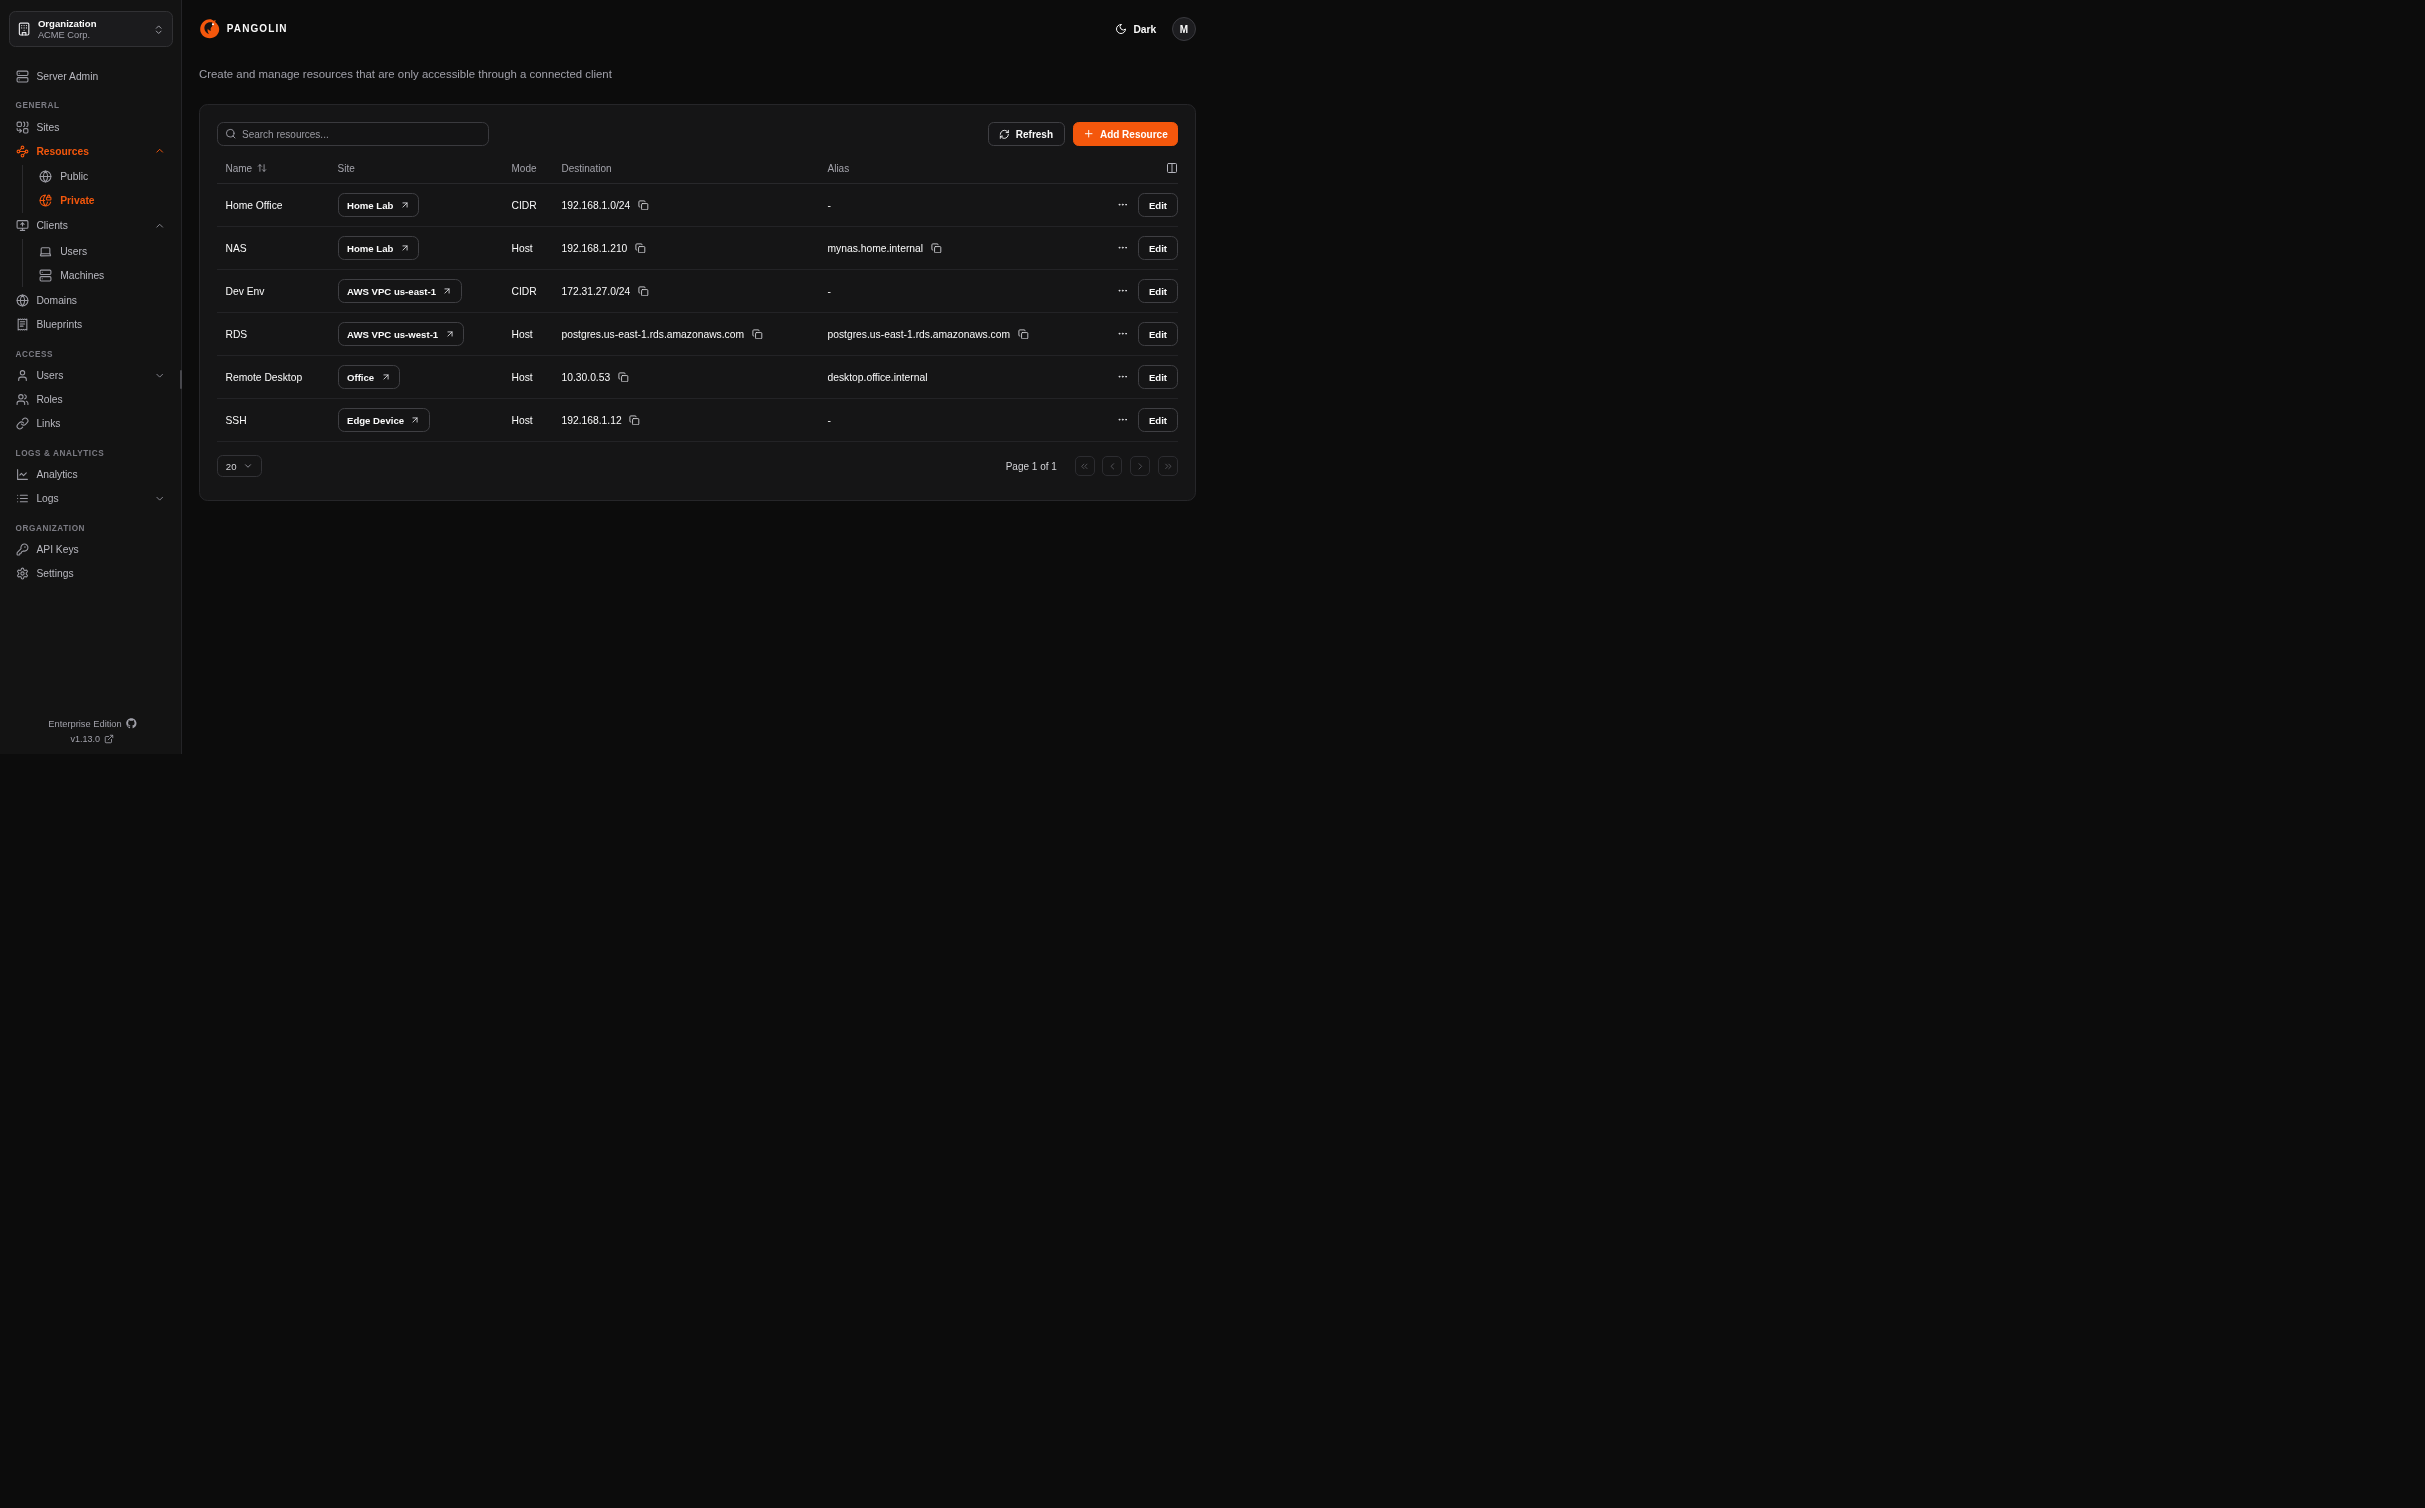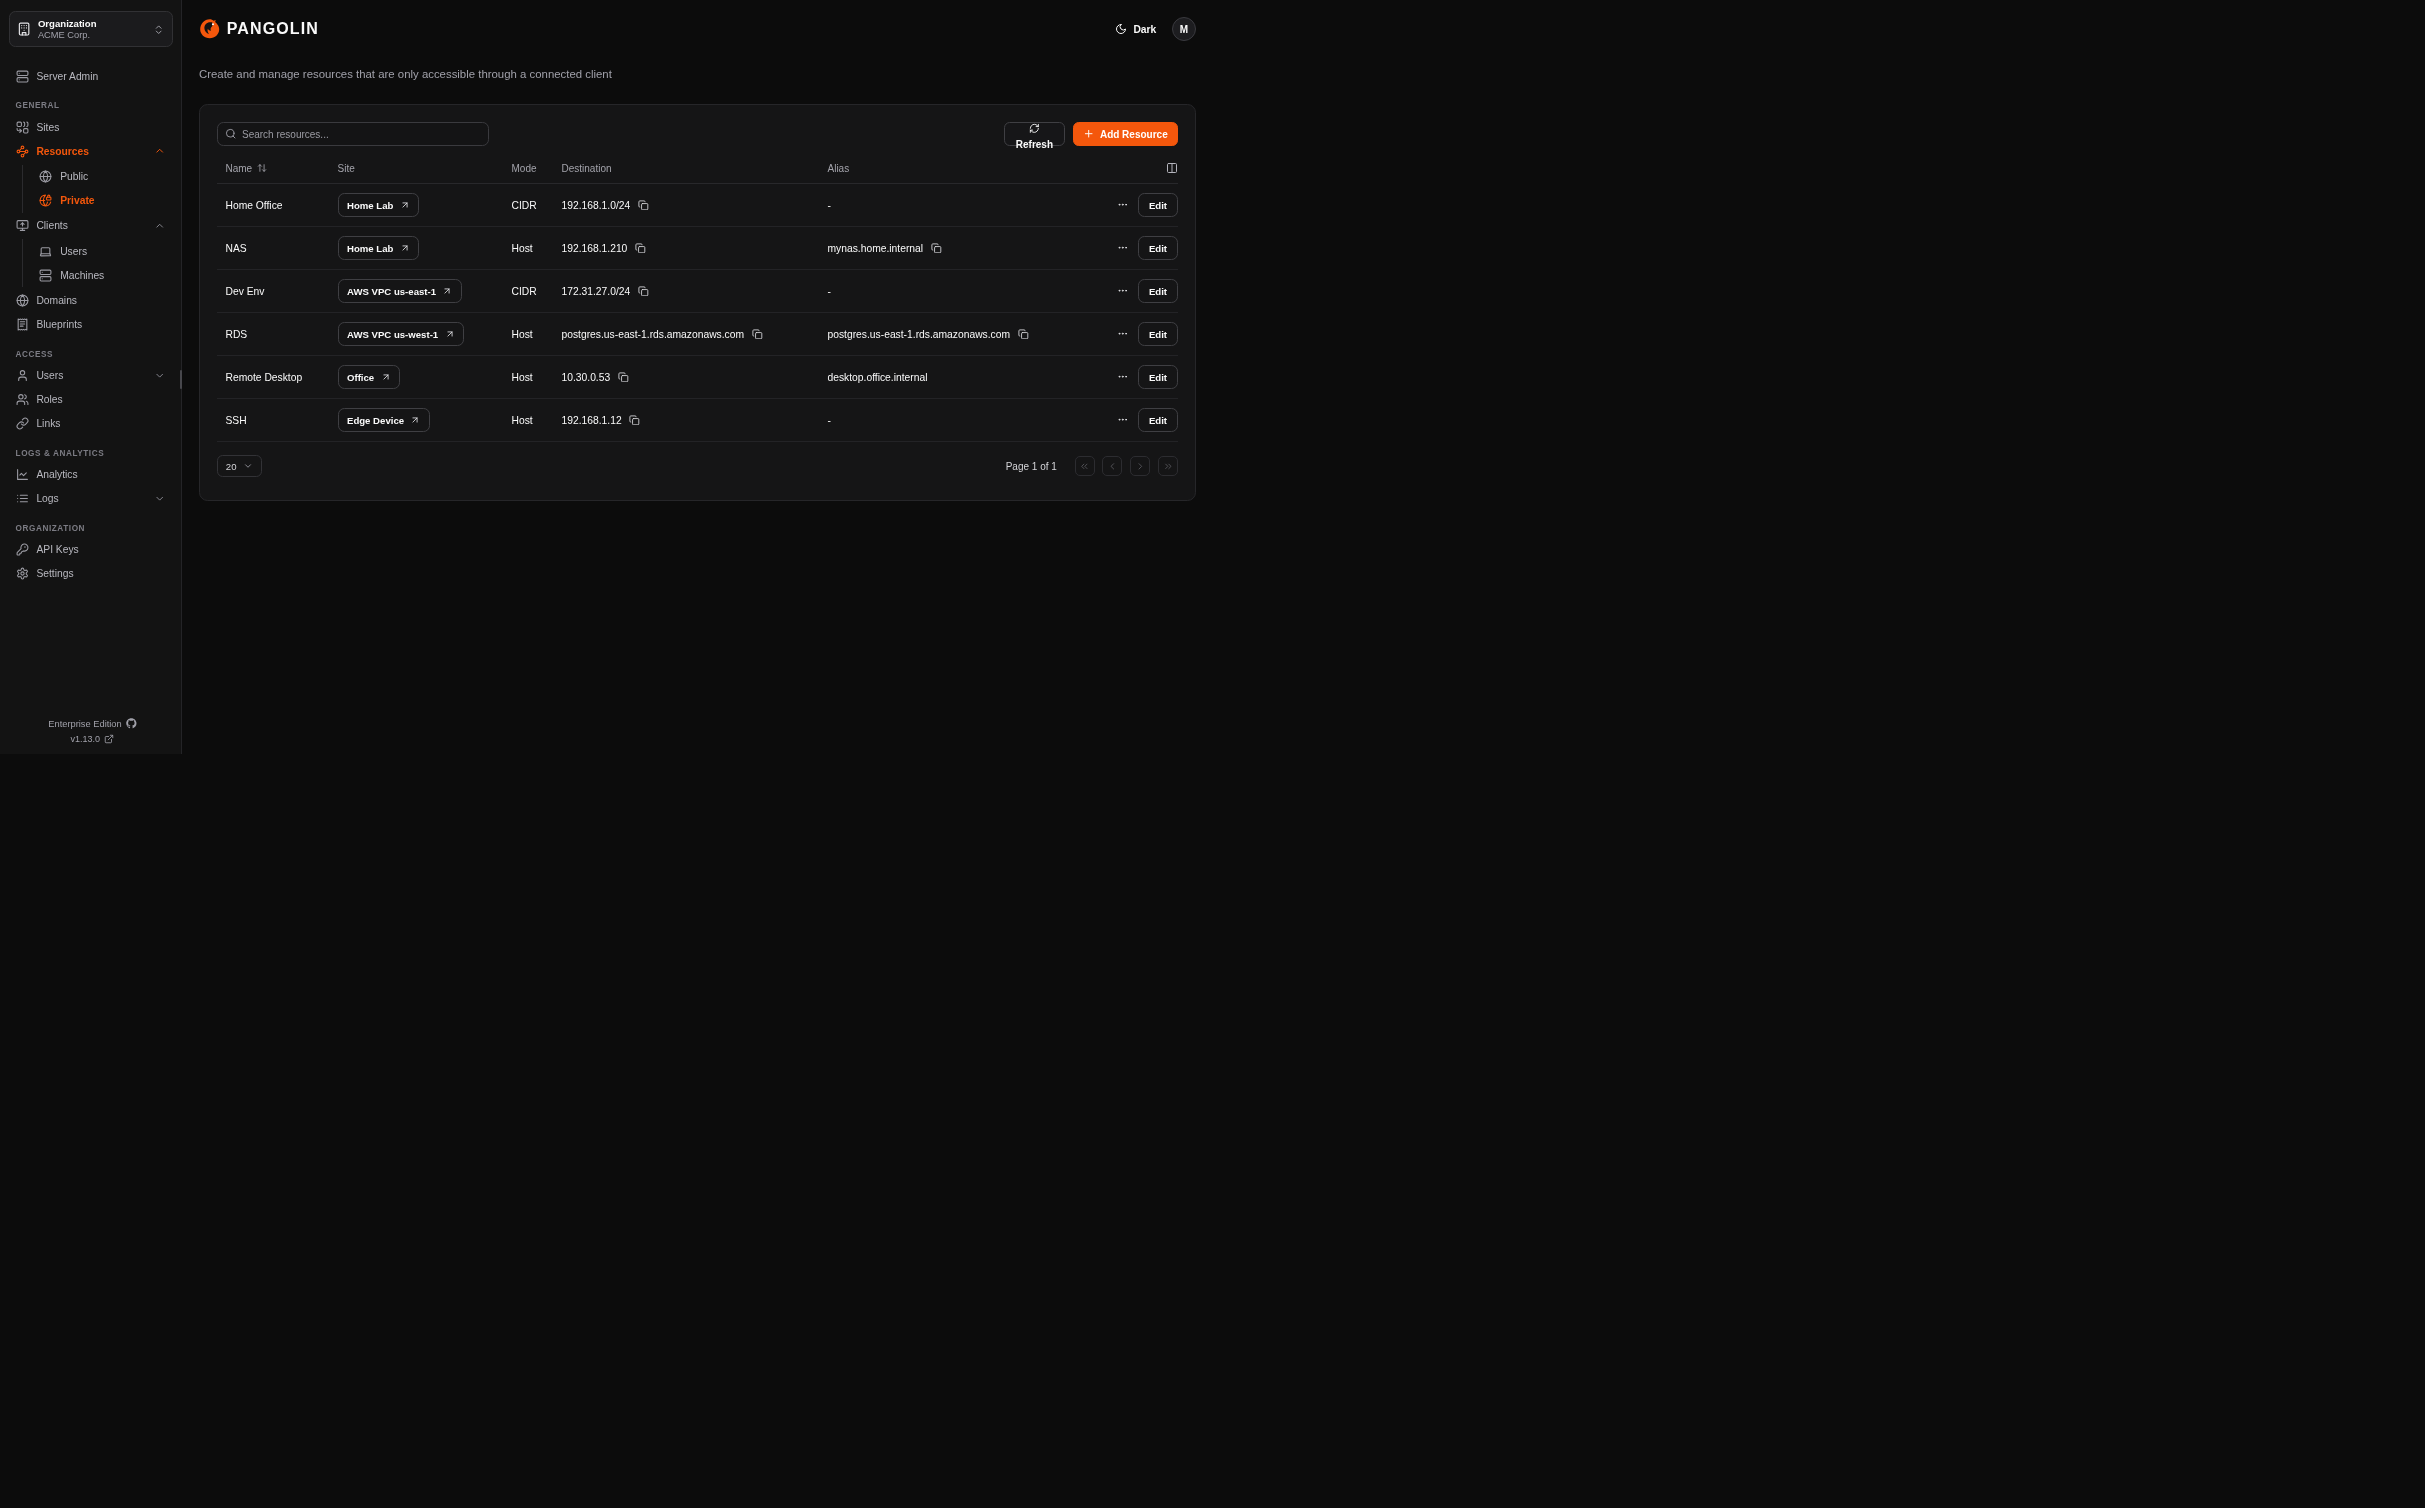--- a/index.html
+++ b/index.html
@@ -44,21 +44,21 @@
   .sub-list { margin:1.4px 0 1.4px 13.5px; border-left:0.7px solid #2b2b2e; padding-left:9.3px; }
   .side-scroll-thumb { position:absolute; right:-0.7px; top:370px; width:2.1px; height:18.5px; background:#47474c; border-radius:1.4px; }
   .side-footer { position:absolute; left:4px; right:0; bottom:10px; text-align:center; color:#a1a1aa; }
   .side-footer .line1 { font-size:9.3px; display:flex; align-items:center; justify-content:center; gap:4.3px; }
   .side-footer .line2 { font-size:9px; margin-top:5px; display:flex; align-items:center; justify-content:center; gap:4.3px; cursor:pointer; }
 
   
   .main { flex:1; padding:17px; position:relative; min-width:0; }
   .topbar { display:flex; align-items:center; justify-content:space-between; }
   .brand { display:flex; align-items:center; gap:6.4px; }
-  .brand-name { font-size:16px; font-weight:700; letter-spacing:1.1px; }
+  .brand-name { font-size:10px; font-weight:700; letter-spacing:1.1px; }
   .top-right { display:flex; align-items:center; gap:15.7px; }
   .theme-toggle { display:flex; align-items:center; gap:6.4px; font-weight:600; font-size:10.3px; cursor:pointer; background:none; border:none; color:#fafafa; font-family:inherit; }
   .avatar {
     width:24px; height:24px; border-radius:50%; background:#1d1d20; border:0.7px solid #3a3a3f;
     display:flex; align-items:center; justify-content:center; font-weight:700; font-size:10px; cursor:pointer; color:#fafafa;
   }
   .page-head { margin-top:27px; }
   .page-title { font-size:18px; font-weight:800; letter-spacing:-.01em; }
   .page-subtitle { font-size:11.4px; color:#a1a1aa; margin-top:5px; }
 
@@ -69,21 +69,21 @@
   .toolbar { display:flex; align-items:center; justify-content:space-between; }
   .search-wrap { position:relative; width:272px; }
   .search-wrap .icon { position:absolute; left:7.8px; top:6.4px; color:#9b9ba3; }
   .search-input {
     width:100%; height:24px; background:#141415; border:0.7px solid #3a3a3e; border-radius:6.4px;
     color:#e4e4e7; font-size:10px; padding:0 8.5px 0 24px; font-family:inherit; outline:none;
   }
   .search-input::placeholder { color:#9b9ba3; }
   .toolbar-right { display:flex; align-items:center; gap:7.8px; }
   .btn { display:inline-flex; align-items:center; gap:5.7px; height:24px; border-radius:5.7px; font-weight:600; font-size:10px; cursor:pointer; font-family:inherit; }
-  .btn-outline { background:#161618; border:0.7px solid #3f3f43; color:#fafafa; padding:0 10.7px;flex-direction:column; }
+  .btn-outline { background:#161618; border:0.7px solid #3f3f43; color:#fafafa; padding:0 10.7px; }
   .btn-accent { background:var(--accent); border:0.7px solid var(--accent); color:#fff; padding:0 9.3px; }
 
   .tgrid { display:grid; grid-template-columns:112px 174px 50px 266px 1fr 85px; align-items:center; padding-left:8.5px; }
   .thead { height:31px; margin-top:7.1px; border-bottom:0.7px solid #28282b; color:#a3a3ab; font-size:10px; font-weight:500; }
   .th { display:flex; align-items:center; gap:5px; }
   .th .icon { color:#a3a3ab; cursor:pointer; }
   .th-actions { display:flex; justify-content:flex-end; }
   .th-actions .icon { color:#b4b4bc; cursor:pointer; }
   .trow { height:43px; border-bottom:0.7px solid #232326; font-size:10.3px; }
   .trow:last-of-type { border-bottom:none; }

